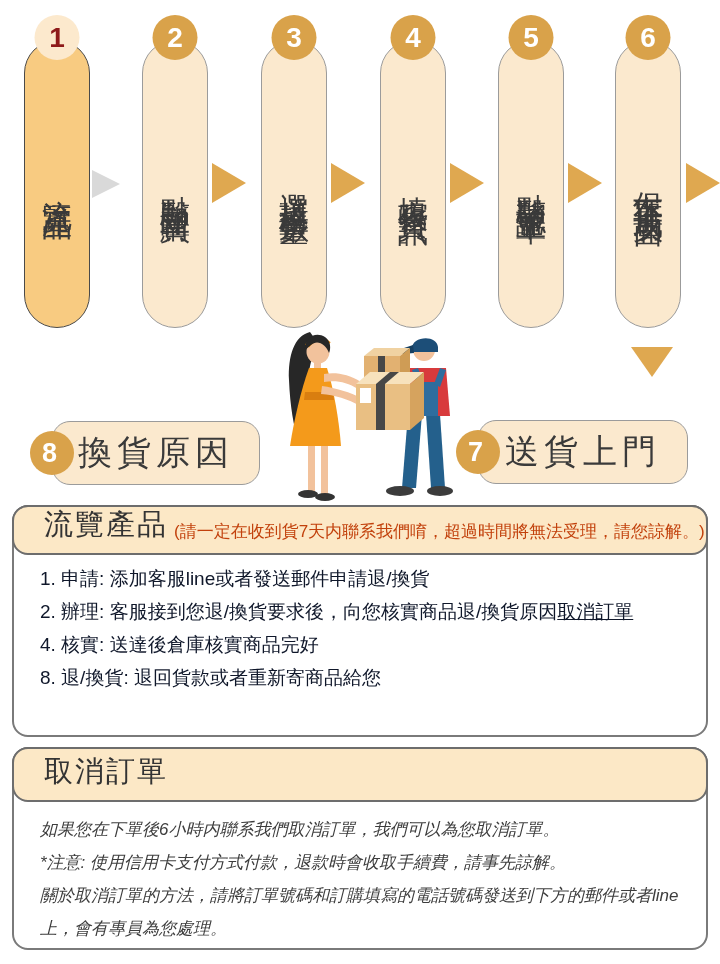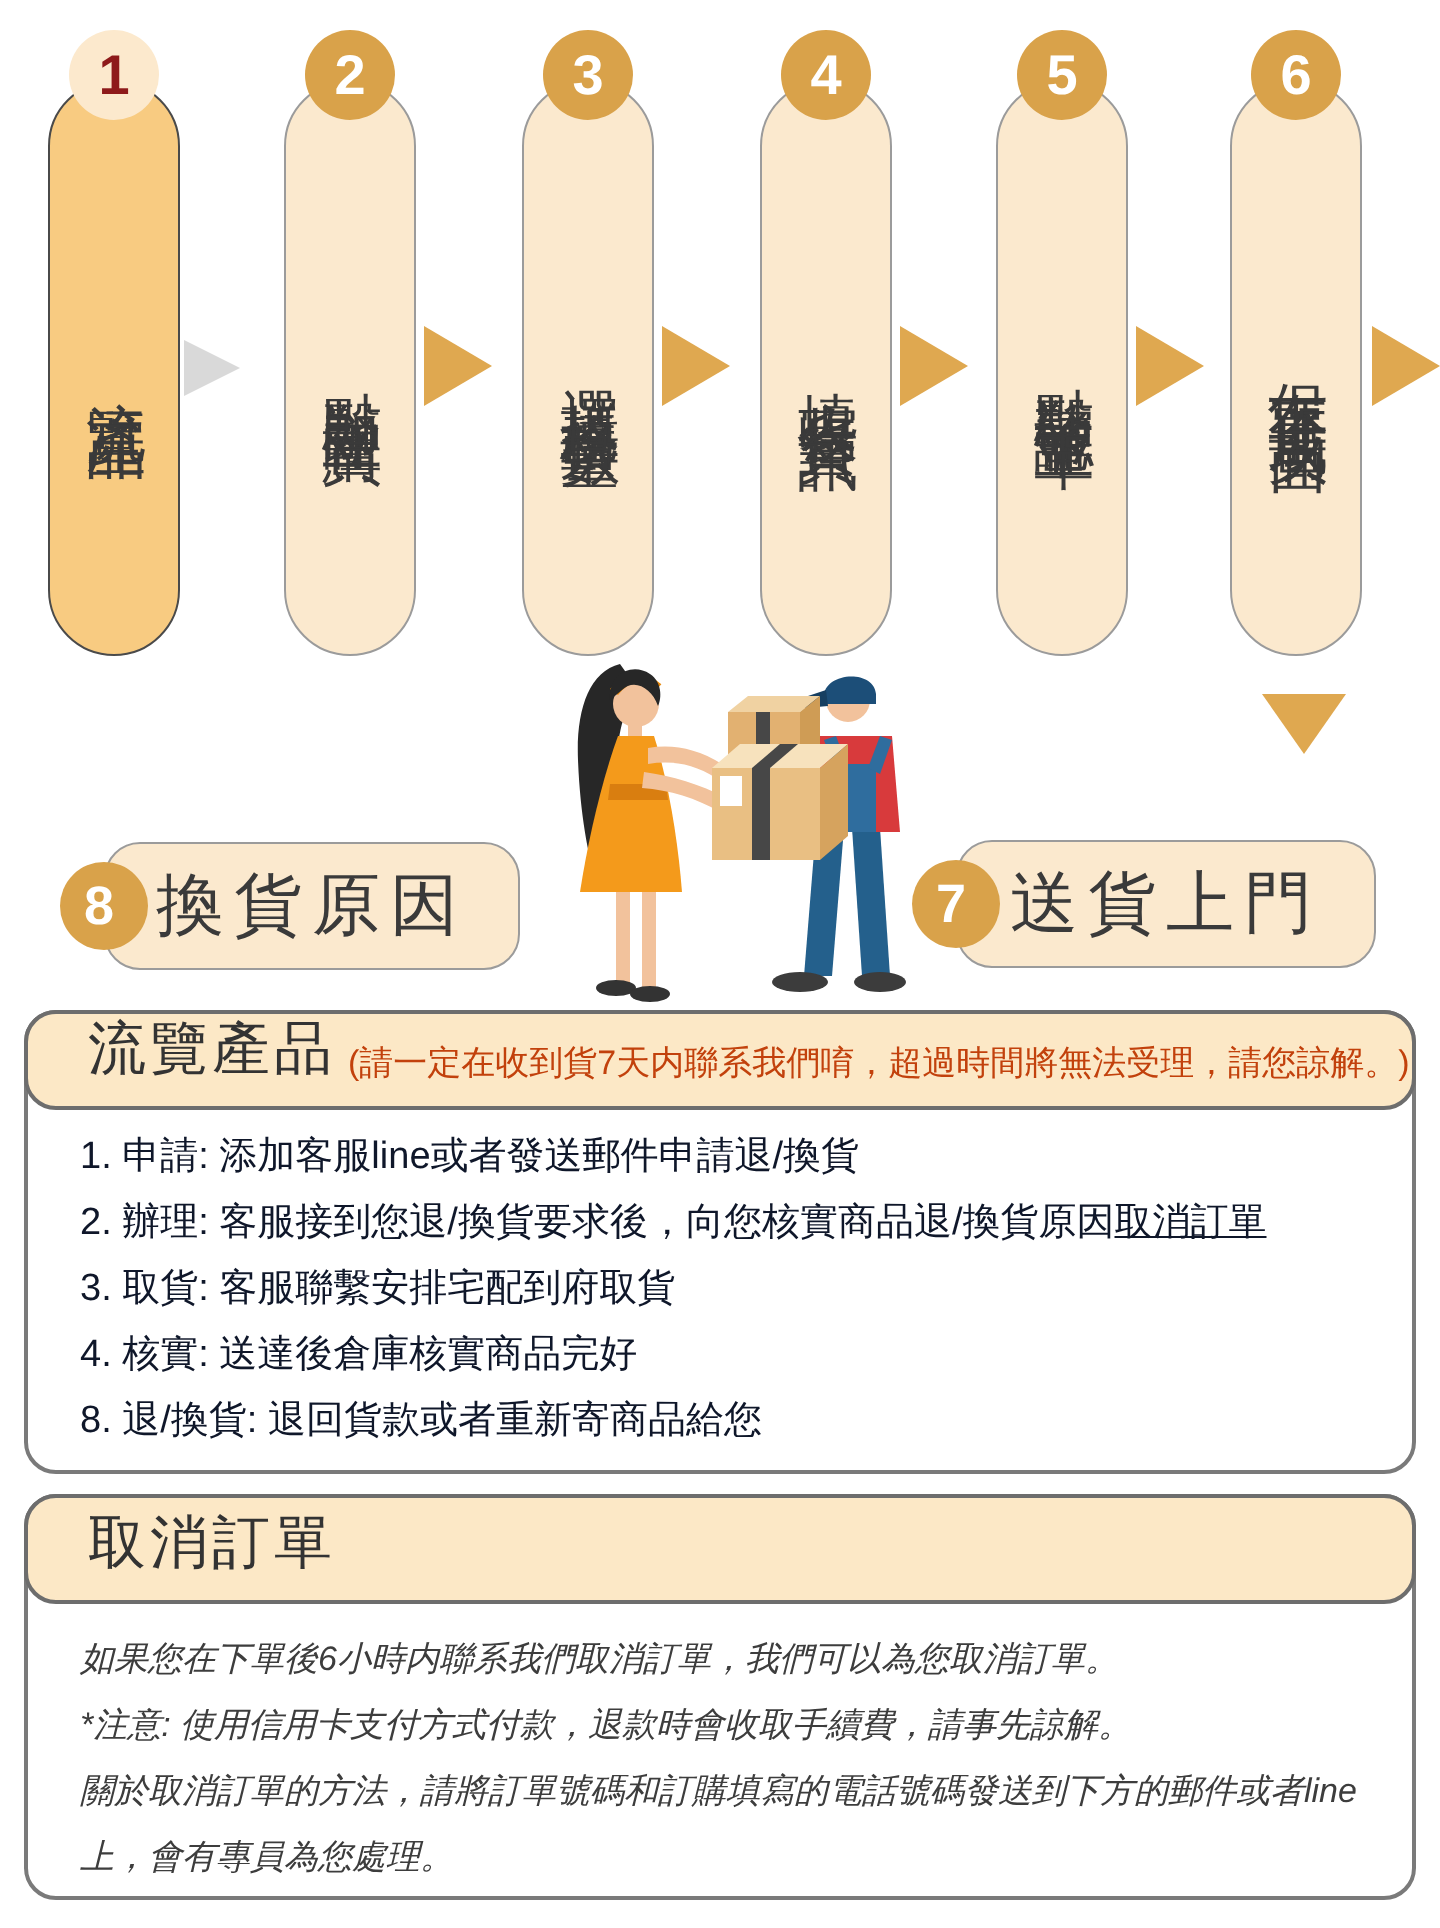--- a/index.html
+++ b/index.html
@@ -159,21 +159,20 @@
   </svg>
 
   <div class="section" id="after">
     <div class="sec-head">
       <span class="sec-title">流覽產品</span>
       <span class="sec-note">(請一定在收到貨7天内聯系我們唷，超過時間將無法受理，請您諒解。)</span>
     </div>
     <div class="list">
       <div class="li"><span>1. 申請: 添加客服line或者發送郵件申請退/換貨</span><u></u></div>
       <div class="li"><span>2. 辦理: 客服接到您退/換貨要求後，向您核實商品退/換貨原因</span><u>取消訂單</u></div>
-      <div class="li"><span>3. 取貨: 客服聯繫安排宅配到府取貨</span><u></u></div>
       <div class="li"><span>4. 核實: 送達後倉庫核實商品完好</span><u></u></div>
       <div class="li"><span>8. 退/換貨: 退回貨款或者重新寄商品給您</span><u></u></div>
     </div>
   </div>
 
   <div class="section" id="cancel">
     <div class="sec-head">
       <span class="sec-title">取消訂單</span>
     </div>
     <div class="cbody">

